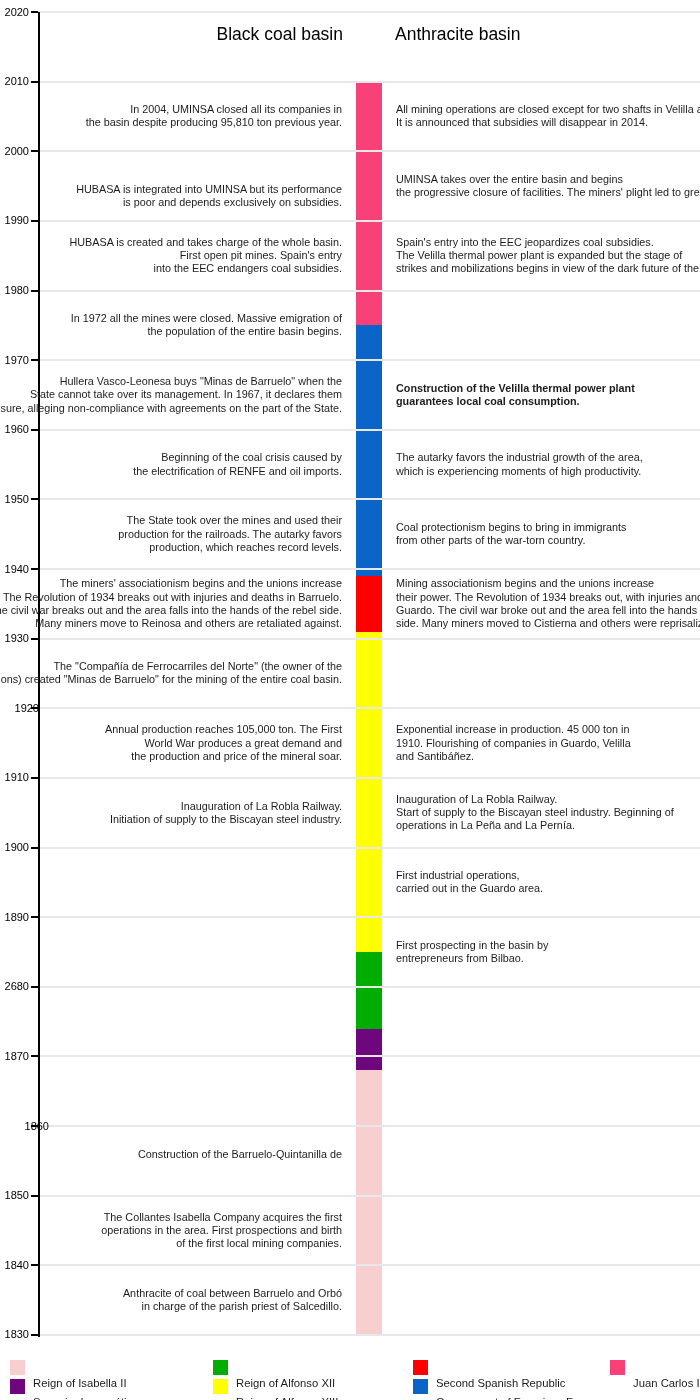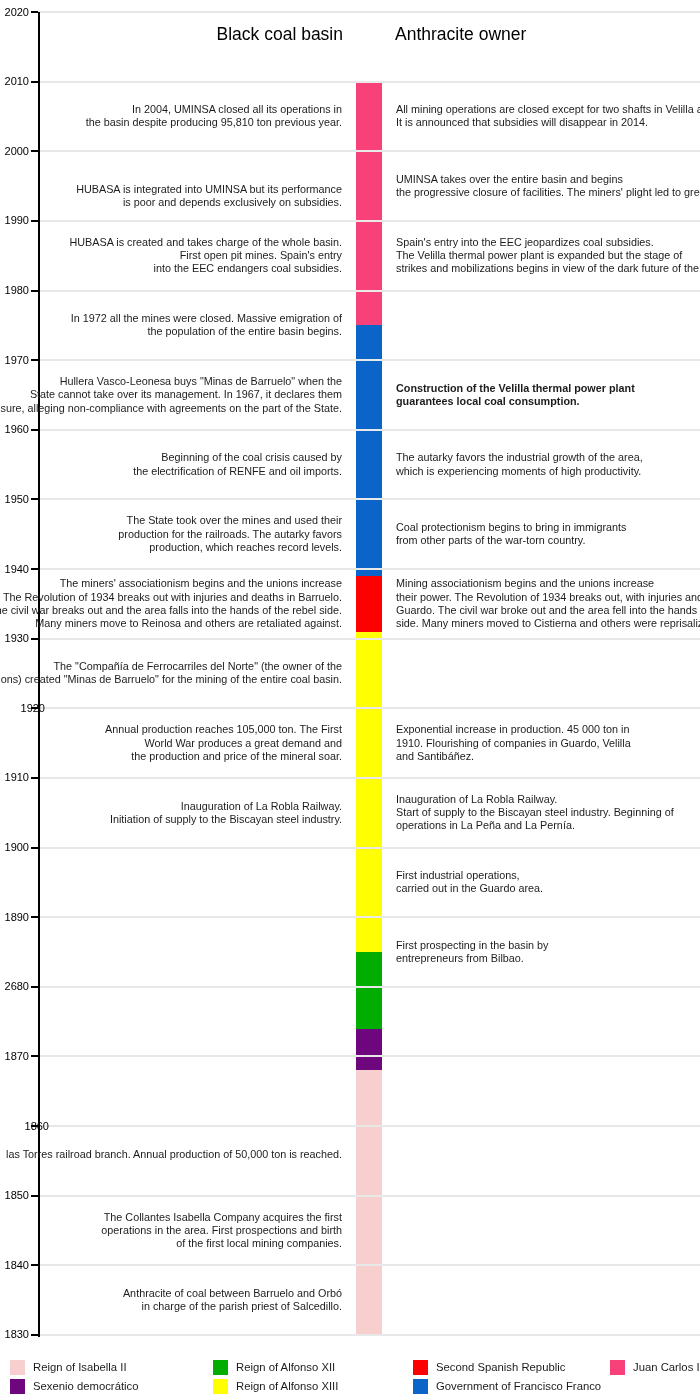--- a/index.html
+++ b/index.html
@@ -12,27 +12,27 @@
   .tickmark{position:absolute;height:2px;background:#000;z-index:3;}
   .ticklabel{position:absolute;width:29px;text-align:right;font-size:11px;line-height:13px;color:#000;z-index:3;}
   .bar-seg{position:absolute;z-index:1;}
   .coltitle{position:absolute;font-size:17.5px;line-height:20px;color:#000;white-space:nowrap;z-index:4;}
   .coltitle.right{}
   .ann{position:absolute;font-size:10.8px;line-height:13.2px;z-index:4;}
   .ann.left{text-align:right;}
   .ann.right{text-align:left;}
   .ann .ln{white-space:nowrap;}
   .legend-swatch{position:absolute;width:15px;height:15px;z-index:4;}
-  .legend-label{position:absolute;font-size:11.3px;line-height:15px;white-space:nowrap;color:#1c1c1c;z-index:4;}
+  .legend-label{position:absolute;font-size:11.3px;line-height:15px;white-space:nowrap;color:#1c1c1c;z-index:4;margin-top:16px;}
 </style>
 </head>
 <body>
 
 <div class="coltitle" id="title-left" style="right:357px;top:24px;">Black coal basin</div>
-<div class="coltitle right" id="title-right" style="left:395px;top:24px;">Anthracite owner</div>
+<div class="coltitle right" id="title-right" style="left:395px;top:24px;">Anthracite basin</div>
 
 <div id="chart">
     <div class="axisline" style="left: 38px; top: 12px; height: 1324.97px;"></div>
     <div class="bar-seg" style="left: 356px; width: 26px; top: 1070.38px; height: 264.594px; background: rgb(247, 207, 207);"></div>
     <div class="bar-seg" style="left: 356px; width: 26px; top: 1028.6px; height: 41.778px; background: rgb(110, 7, 126);"></div>
     <div class="bar-seg" style="left: 356px; width: 26px; top: 952.005px; height: 76.593px; background: rgb(0, 173, 0);"></div>
     <div class="bar-seg" style="left: 356px; width: 26px; top: 631.707px; height: 320.298px; background: rgb(255, 255, 0);"></div>
     <div class="bar-seg" style="left: 356px; width: 26px; top: 576.003px; height: 55.704px; background: rgb(255, 0, 0);"></div>
     <div class="bar-seg" style="left: 356px; width: 26px; top: 325.335px; height: 250.668px; background: rgb(11, 100, 200);"></div>
     <div class="bar-seg" style="left: 356px; width: 26px; top: 81.63px; height: 243.705px; background: rgb(248, 65, 120);"></div>
@@ -61,21 +61,21 @@
     <div class="tickmark" style="left: 31px; width: 7px; top: 498.41px;"></div>
     <div class="ticklabel" style="left: 0px; top: 492.91px;">1950</div>
     <div class="gridline" style="left: 38px; width: 662px; top: 568.04px;"></div>
     <div class="tickmark" style="left: 31px; width: 7px; top: 568.04px;"></div>
     <div class="ticklabel" style="left: 0px; top: 562.54px;">1940</div>
     <div class="gridline" style="left: 38px; width: 662px; top: 637.67px;"></div>
     <div class="tickmark" style="left: 31px; width: 7px; top: 637.67px;"></div>
     <div class="ticklabel" style="left: 0px; top: 632.17px;">1930</div>
     <div class="gridline" style="left: 38px; width: 662px; top: 707.3px;"></div>
     <div class="tickmark" style="left: 31px; width: 7px; top: 707.3px;"></div>
-    <div class="ticklabel" style="left: 16px; top: 701.8px;">1920</div>
+    <div class="ticklabel" style="left: 10px; top: 701.8px;">1920</div>
     <div class="gridline" style="left: 38px; width: 662px; top: 776.93px;"></div>
     <div class="tickmark" style="left: 31px; width: 7px; top: 776.93px;"></div>
     <div class="ticklabel" style="left: 0px; top: 771.43px;">1910</div>
     <div class="gridline" style="left: 38px; width: 662px; top: 846.56px;"></div>
     <div class="tickmark" style="left: 31px; width: 7px; top: 846.56px;"></div>
     <div class="ticklabel" style="left: 0px; top: 841.06px;">1900</div>
     <div class="gridline" style="left: 38px; width: 662px; top: 916.19px;"></div>
     <div class="tickmark" style="left: 31px; width: 7px; top: 916.19px;"></div>
     <div class="ticklabel" style="left: 0px; top: 910.69px;">1890</div>
     <div class="gridline" style="left: 38px; width: 662px; top: 985.82px;"></div>
@@ -90,21 +90,21 @@
     <div class="gridline" style="left: 38px; width: 662px; top: 1194.71px;"></div>
     <div class="tickmark" style="left: 31px; width: 7px; top: 1194.71px;"></div>
     <div class="ticklabel" style="left: 0px; top: 1189.21px;">1850</div>
     <div class="gridline" style="left: 38px; width: 662px; top: 1264.34px;"></div>
     <div class="tickmark" style="left: 31px; width: 7px; top: 1264.34px;"></div>
     <div class="ticklabel" style="left: 0px; top: 1258.84px;">1840</div>
     <div class="gridline" style="left: 38px; width: 662px; top: 1333.97px;"></div>
     <div class="tickmark" style="left: 31px; width: 7px; top: 1333.97px;"></div>
     <div class="ticklabel" style="left: 0px; top: 1328.47px;">1830</div>
     <div class="ann left" style="top: 103.245px; right: 358px;">
-      <div class="ln">In 2004, UMINSA closed all its operations in</div>
+      <div class="ln">In 2004, UMINSA closed all its companies in</div>
       <div class="ln">the basin despite producing 95,810 ton previous year.</div>
     </div>
     <div class="ann left" style="top: 183px; right: 358px;">
       <div class="ln">HUBASA is integrated into UMINSA but its performance</div>
       <div class="ln">is poor and depends exclusively on subsidies.</div>
     </div>
     <div class="ann left" style="top: 235.905px; right: 358px;">
       <div class="ln">HUBASA is created and takes charge of the whole basin.</div>
       <div class="ln">First open pit mines. Spain's entry</div>
       <div class="ln">into the EEC endangers coal subsidies.</div>
@@ -140,21 +140,21 @@
     <div class="ann left" style="top: 723.315px; right: 358px;">
       <div class="ln">Annual production reaches 105,000 ton. The First</div>
       <div class="ln">World War produces a great demand and</div>
       <div class="ln">the production and price of the mineral soar.</div>
     </div>
     <div class="ann left" style="top: 799.545px; right: 358px;">
       <div class="ln">Inauguration of La Robla Railway.</div>
       <div class="ln">Initiation of supply to the Biscayan steel industry.</div>
     </div>
     <div class="ann left" style="top: 1147.69px; right: 358px;">
-      <div class="ln">las Torres railroad branch. Annual production of 50,000 ton is reached.</div>
+      <div class="ln">Construction of the Barruelo-Quintanilla de</div>
     </div>
     <div class="ann left" style="top: 1210.72px; right: 358px;">
       <div class="ln">The Collantes Isabella Company acquires the first</div>
       <div class="ln">operations in the area. First prospections and birth</div>
       <div class="ln">of the first local mining companies.</div>
     </div>
     <div class="ann left" style="top: 1286.95px; right: 358px;">
       <div class="ln">Anthracite of coal between Barruelo and Orbó</div>
       <div class="ln">in charge of the parish priest of Salcedillo.</div>
     </div>

